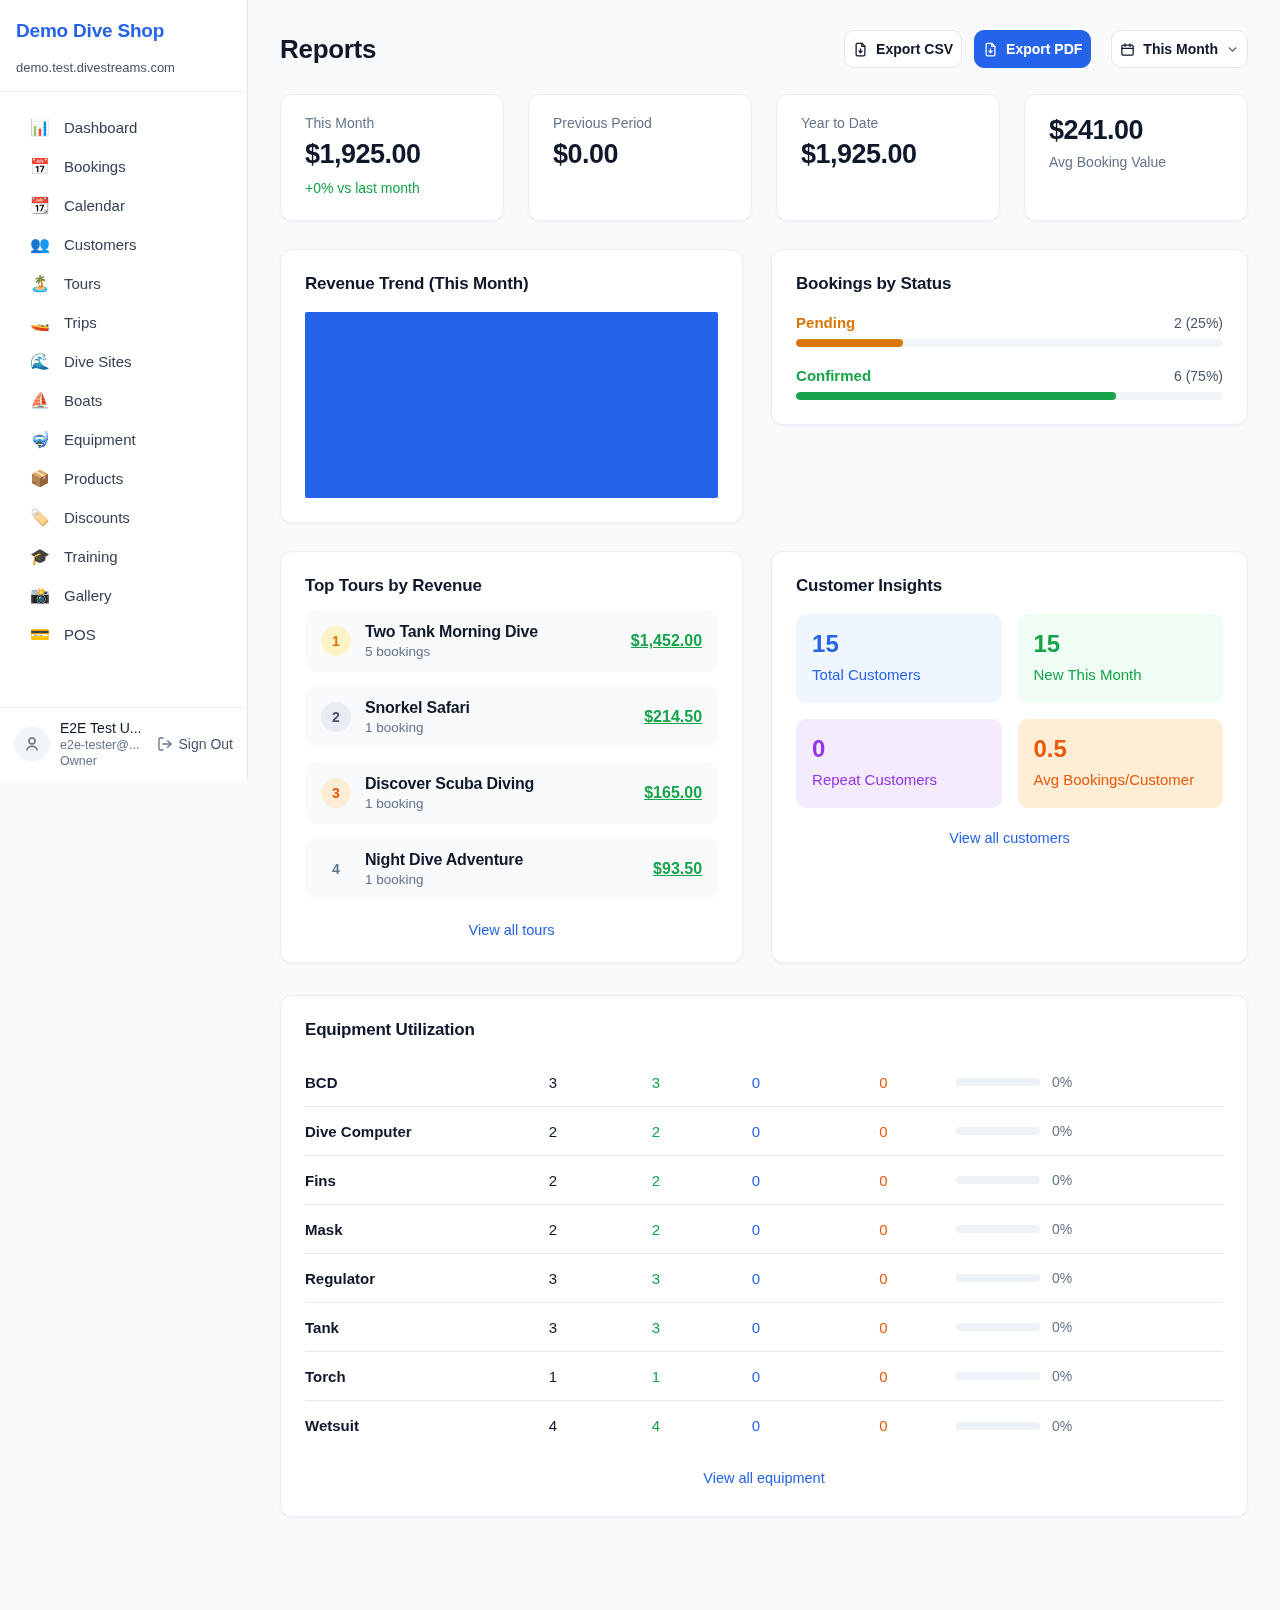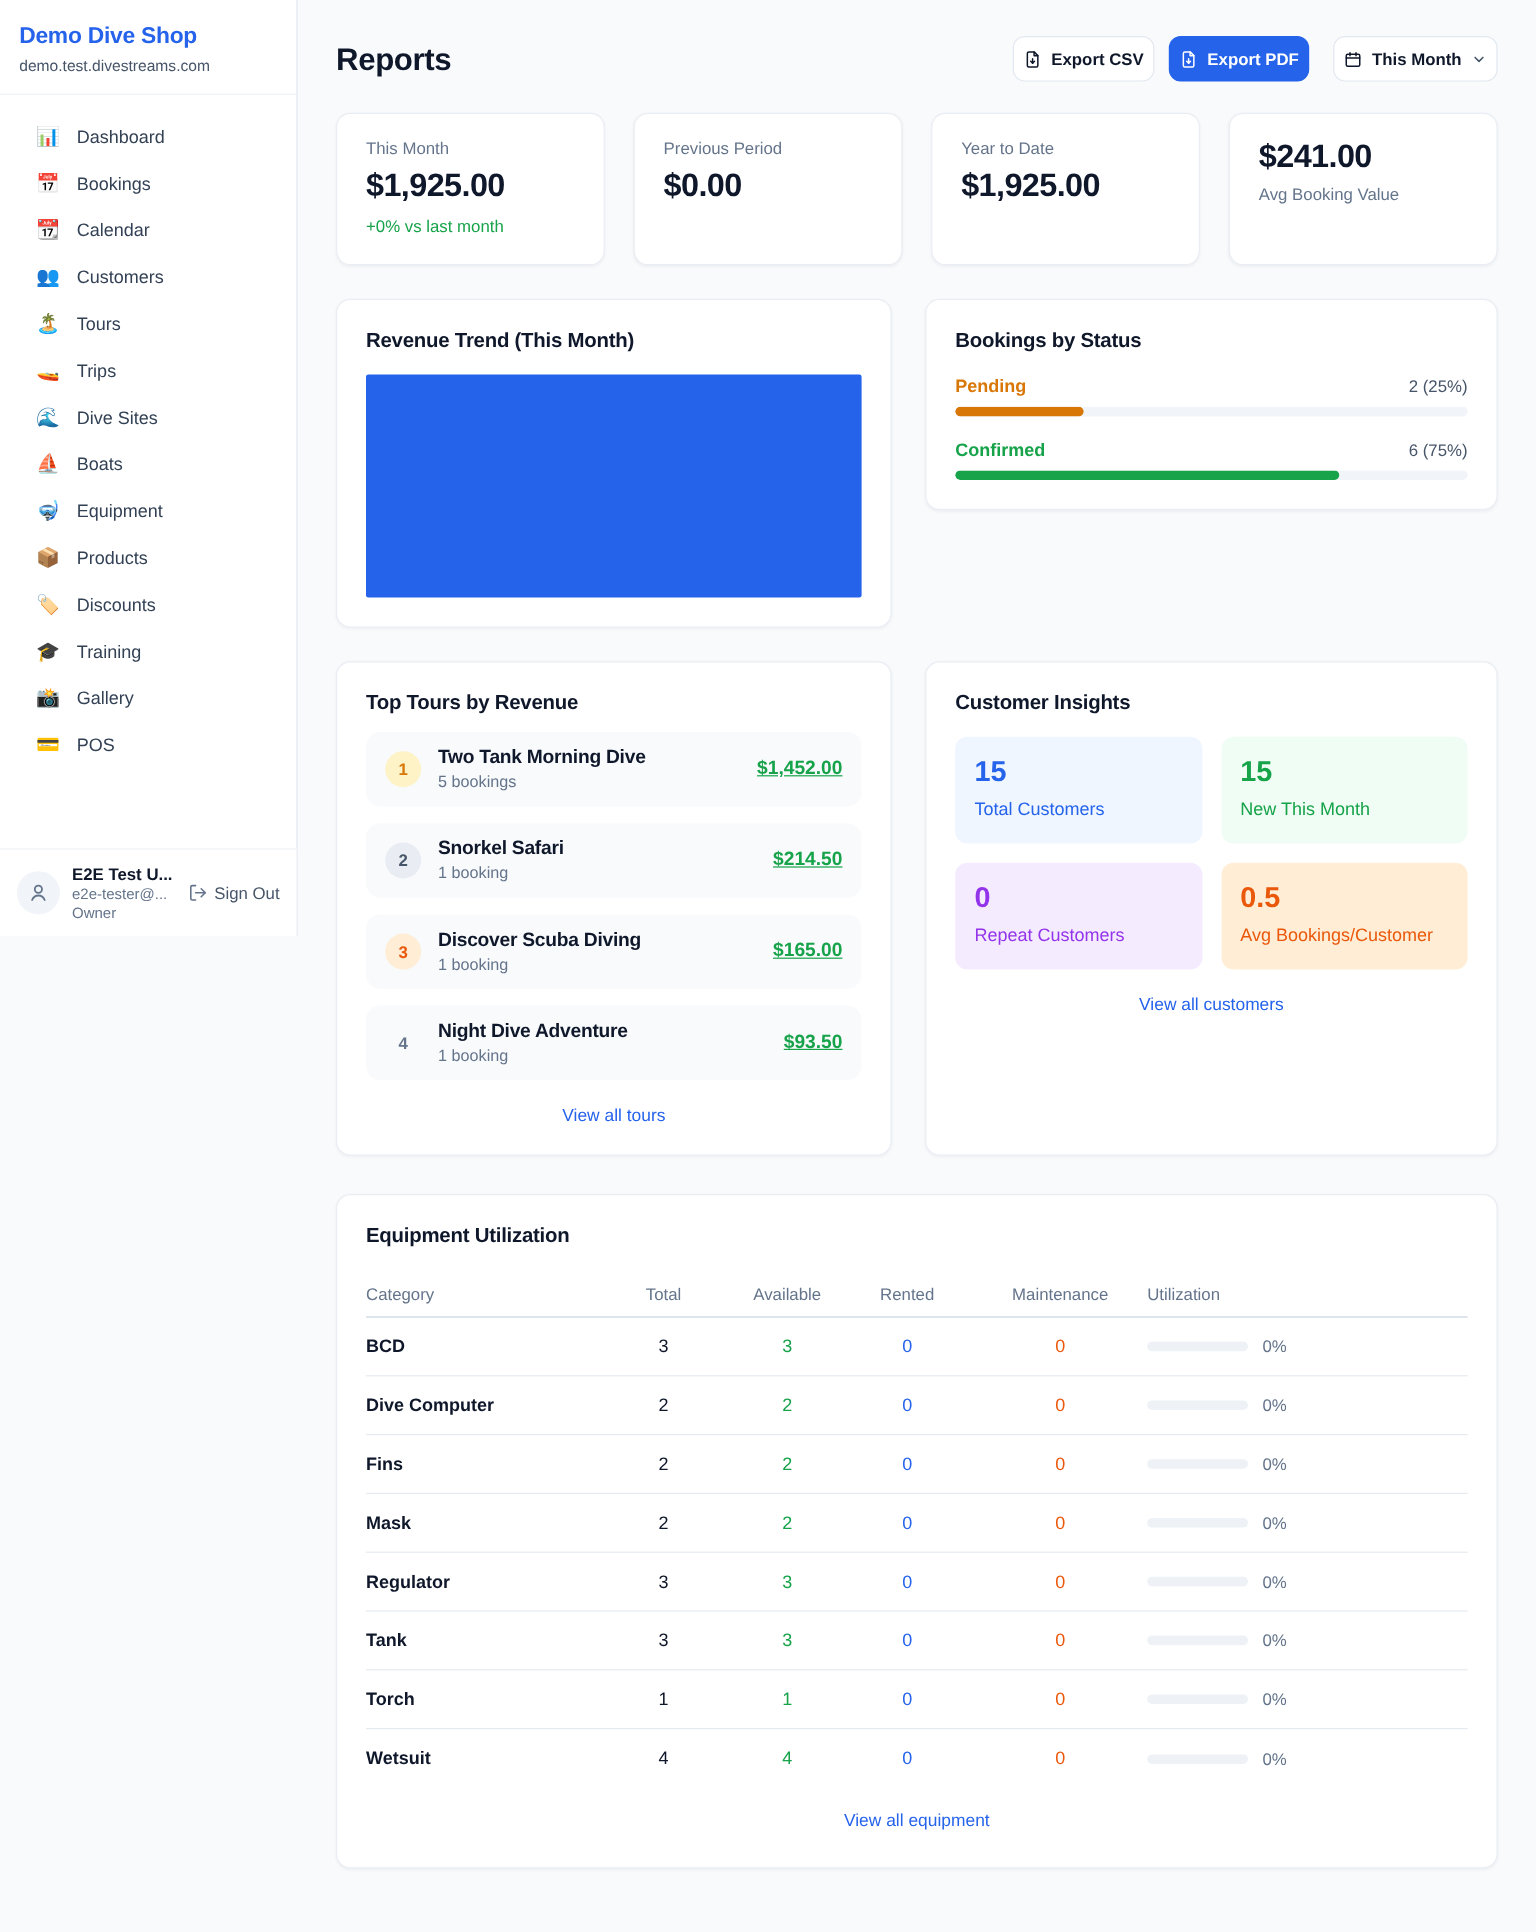--- a/index.html
+++ b/index.html
@@ -13,31 +13,31 @@
     background:var(--bg); color:var(--ink); position:relative; overflow:hidden;
   }
   
   .sidebar{
     position:absolute; left:0; top:0; width:248px; height:780px;
     background:#fff; border-right:1px solid var(--border);
     display:flex; flex-direction:column;
   }
   .brand{padding:20px 24px 16px 16px; border-bottom:1px solid #eef2f6;}
   .brand-name{font-size:19px; font-weight:800; color:var(--blue); letter-spacing:-.2px;}
-  .brand-domain{font-size:13px; color:#475569; margin-top:5px;}
+  .brand-domain{font-size:13px; color:#475569; margin-top:18px;}
   .nav{padding:16px 0 0 0; flex:1;}
   .nav-item{display:flex; align-items:center; gap:14px; padding:11px 16px 11px 30px; cursor:pointer;}
   .nav-ico{width:20px; font-size:16px; line-height:1; text-align:center;}
   .nav-label{font-size:15px; color:var(--slate); font-weight:500;}
   .side-footer{
     border-top:1px solid #eef2f6; padding:12px 14px; display:flex; align-items:center; gap:10px;
     background:#fff;
   }
   .avatar{width:36px;height:36px;border-radius:50%;background:#f1f5f9;display:flex;align-items:center;justify-content:center;flex:none;}
-  .u-name{font-size:14px;font-weight:700;color:var(--ink);}
+  .u-name{font-size:14px;font-weight:400;color:var(--ink);}
   .u-email{font-size:12.5px;color:var(--muted);margin-top:2px;}
   .u-role{font-size:12.5px;color:var(--muted);margin-top:2px;}
   .signout{margin-left:auto;display:flex;align-items:center;gap:6px;color:#475569;font-size:14px;cursor:pointer;white-space:nowrap;}
   
   .main{position:absolute; left:248px; top:0; right:0; padding:30px 32px 0 32px;}
   .page-head{display:flex; align-items:center; justify-content:space-between; margin-bottom:26px;gap:44px;}
   .page-title{font-size:26px; font-weight:800; letter-spacing:-.3px;}
   .head-actions{display:flex; align-items:center; gap:12px;}
   .btn{display:flex;align-items:center;gap:8px;height:38px;padding:0 8px;border-radius:10px;
        font-size:14px;font-weight:600;cursor:pointer;border:1px solid var(--border);background:#fff;color:var(--ink);}
@@ -340,28 +340,20 @@
           <div class="ci-label">Avg Bookings/Customer</div>
         </div>
       </div>
       <a class="view-link">View all customers</a>
     </div>
   </section>
 
   <section class="card card-pad equip-card">
     <div class="card-title">Equipment Utilization</div>
     <div class="tbl">
-      <div class="tbl-row tbl-head">
-        <span class="c">Category</span>
-        <span class="c num">Total</span>
-        <span class="c num">Available</span>
-        <span class="c num">Rented</span>
-        <span class="c num">Maintenance</span>
-        <span class="c util-h">Utilization</span>
-      </div>
 
       <div class="tbl-row">
         <span class="c cat">BCD</span>
         <span class="c num">3</span>
         <span class="c num avail">3</span>
         <span class="c num rent">0</span>
         <span class="c num maint">0</span>
         <span class="c util">
             <span class="util-track">
               <span class="util-fill" style="display: block; width: 0%;"></span>

